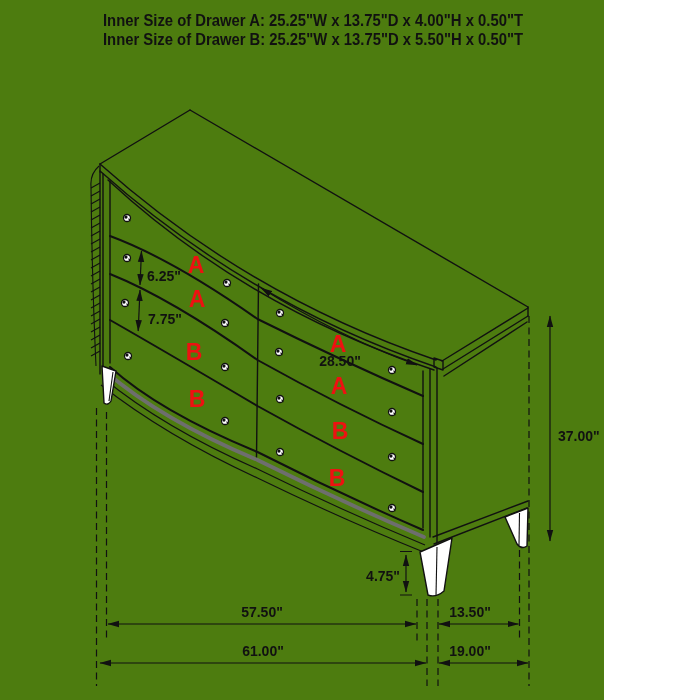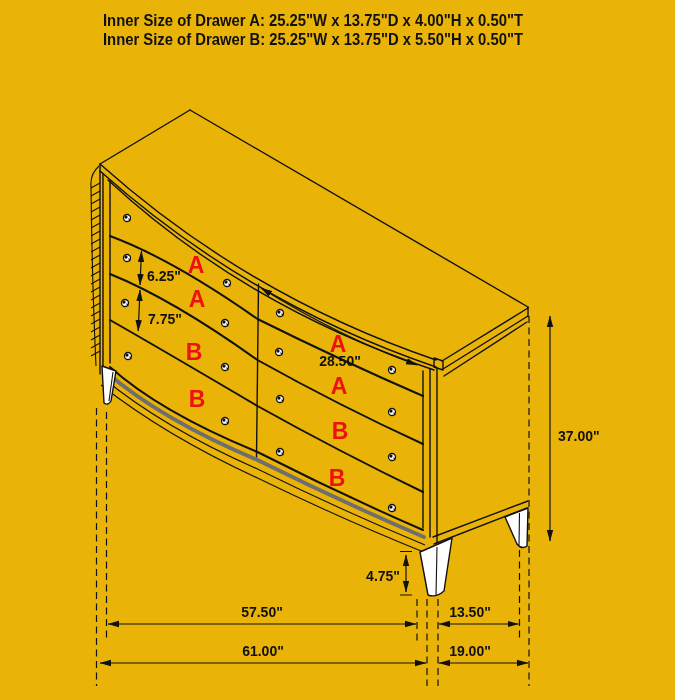--- a/index.html
+++ b/index.html
@@ -1,16 +1,16 @@
 <!DOCTYPE html>
 <html><head>
 <meta charset="utf-8">
 <style>
   html,body{margin:0;padding:0;background:#ffffff;}
-  .stage{position:relative;width:675px;height:700px;background:#eab308;overflow:hidden;
+  .stage{position:relative;width:604px;height:700px;background:#4d7c0f;overflow:hidden;
          font-family:"Liberation Sans", sans-serif;}
   svg{display:block;}
   .ln{fill:none;stroke:#111;stroke-width:1.4;stroke-linecap:round;stroke-linejoin:round;}
   .seam{fill:none;stroke:#111;stroke-width:2;stroke-linecap:round;}
   .thin{fill:none;stroke:#111;stroke-width:1.1;}
   .thick{fill:none;stroke:#6e6e6e;stroke-width:3.8;stroke-linecap:round;}
   .dash{fill:none;stroke:#111;stroke-width:1.2;stroke-dasharray:7 4.5;}
   .dim{fill:none;stroke:#111;stroke-width:1.2;}
   .leg{fill:#ffffff;stroke:#111;stroke-width:1.4;stroke-linejoin:round;}
   .dimtext{font:bold 14px "Liberation Sans",sans-serif;fill:#111;}

